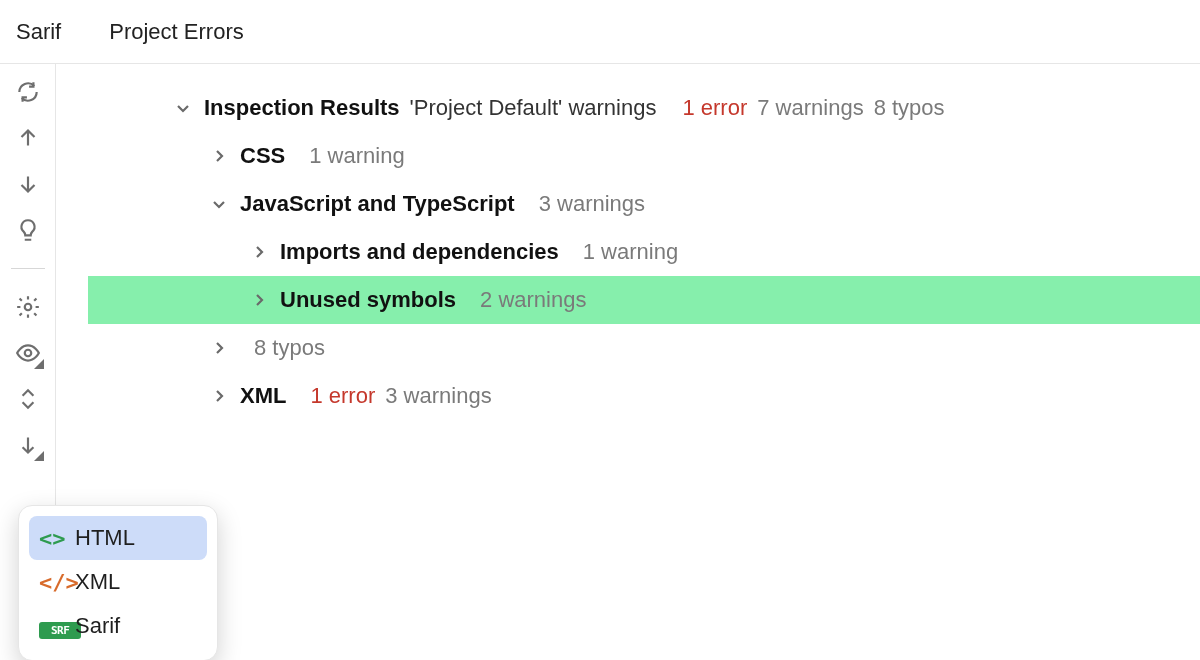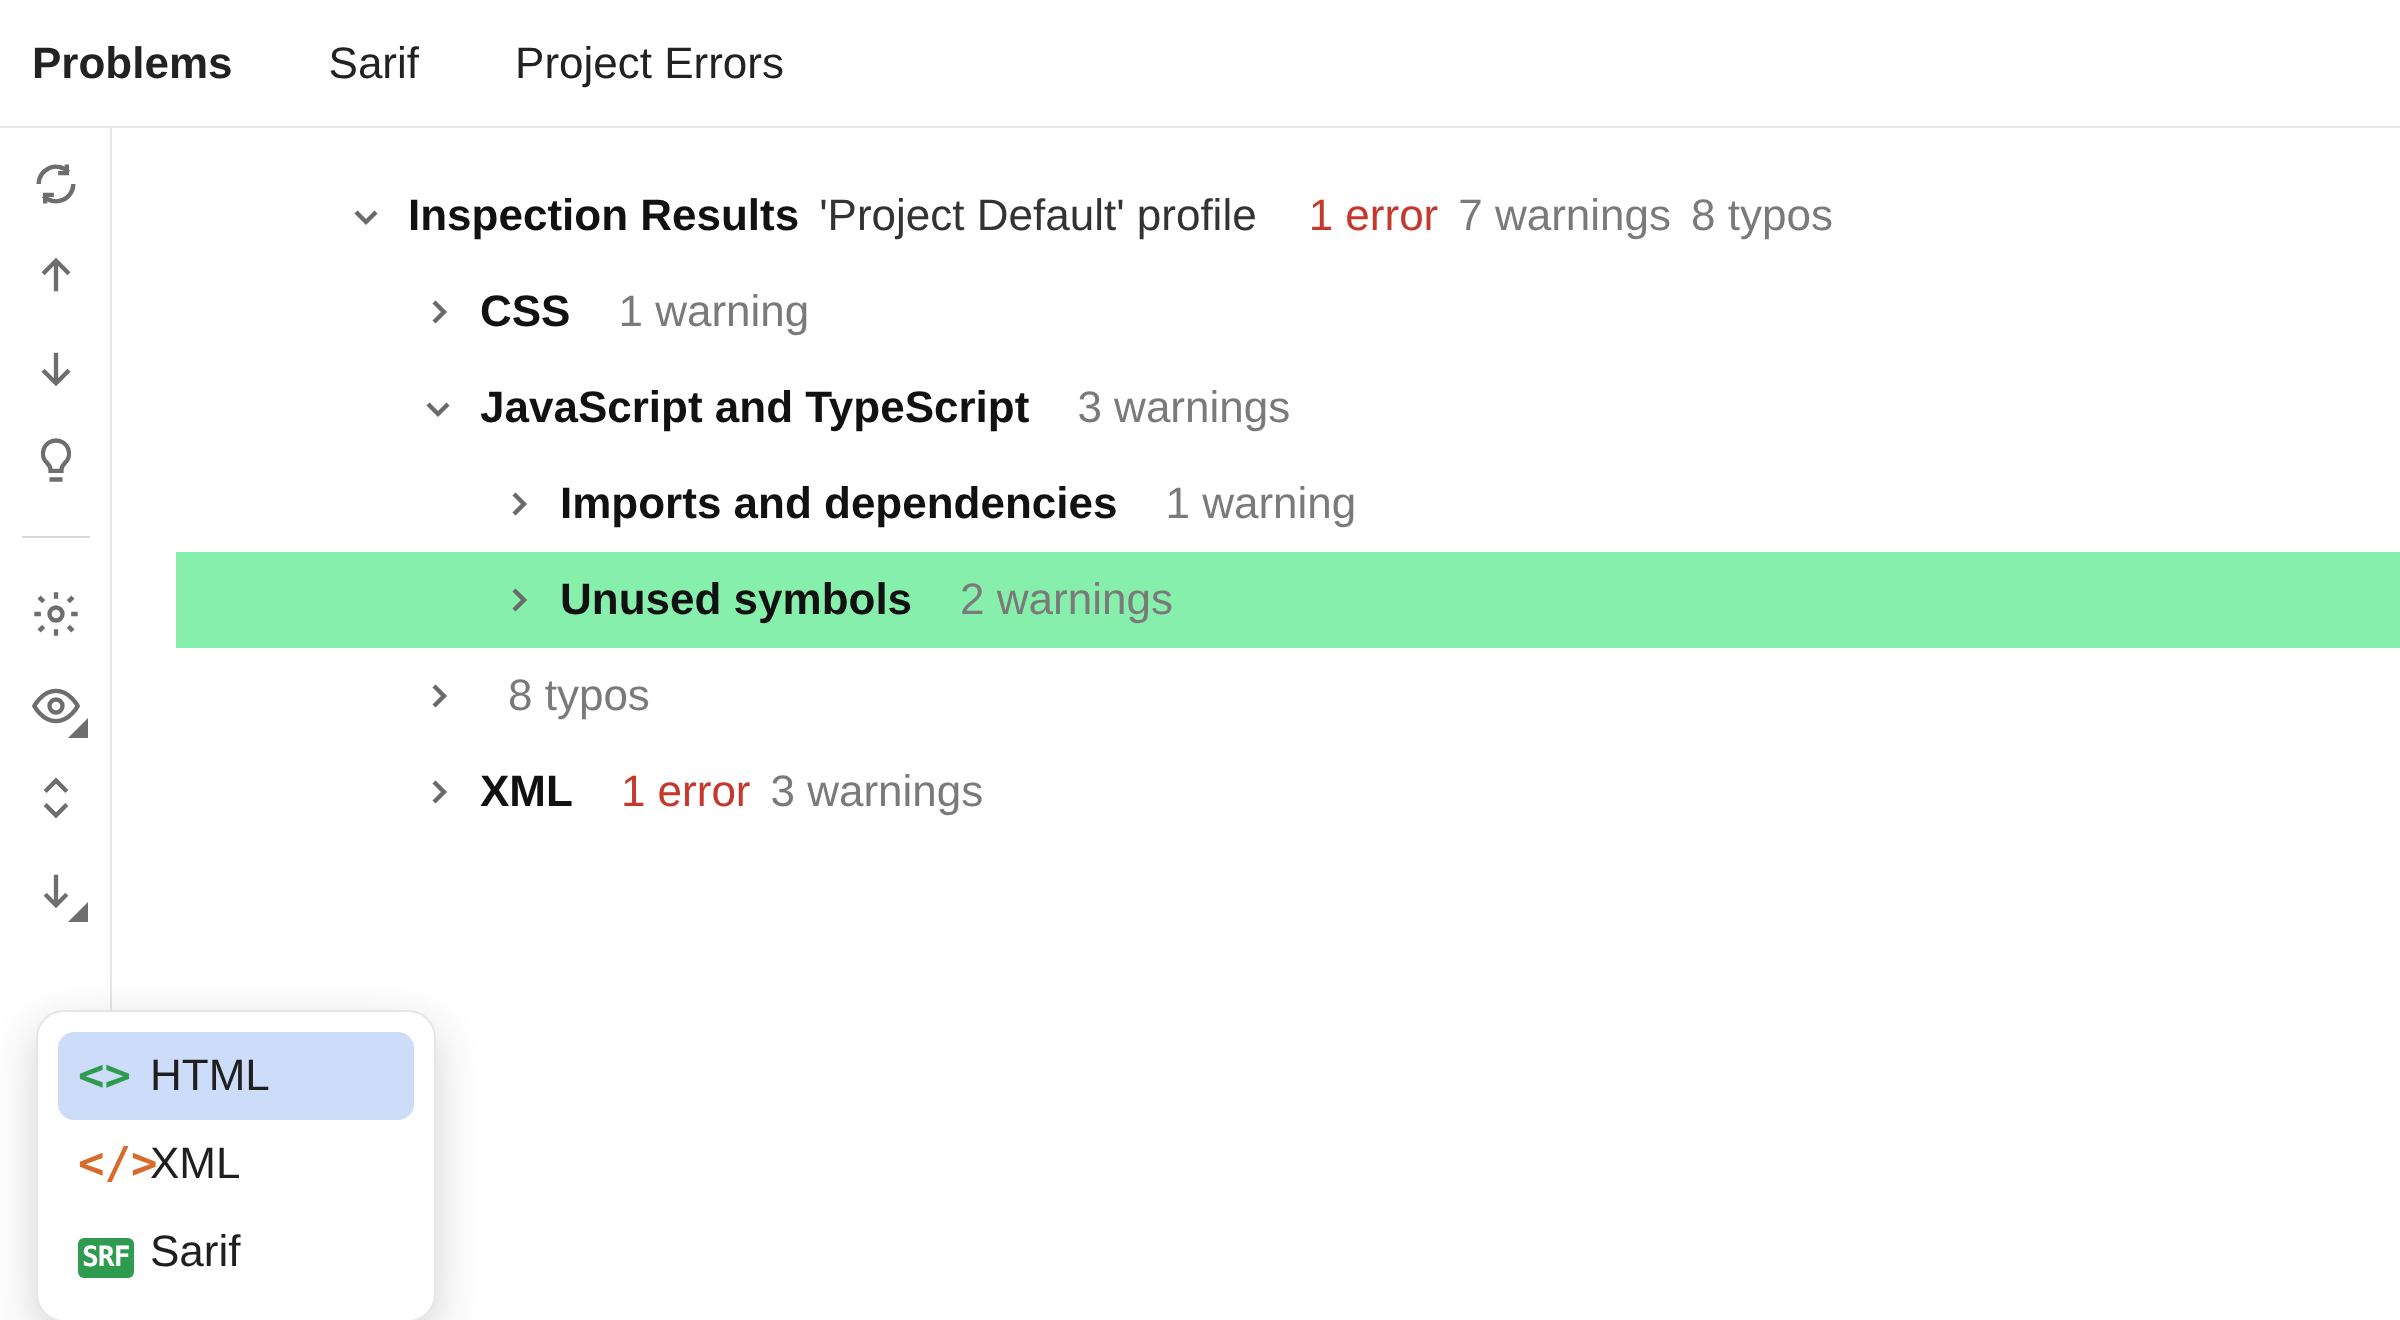--- a/index.html
+++ b/index.html
@@ -110,30 +110,27 @@
     display:flex; align-items:center;
     gap: 10px;
     border-radius:8px;
     padding: 0 10px;
     font-size: 22px;
   }
   .popup .item.sel { background:#cddcf9; }
   .popup .icon { width:26px; text-align:center; font-family: ui-monospace, monospace; font-weight:700; font-size:22px; }
   .ico-html { color:#2e9b4f; }
   .ico-xml  { color:#d86b2b; }
-  .ico-srf  { background:#2e9b4f; color:#fff; font-size:14px; padding:2px 2px; border-radius:3px; letter-spacing:-0.5px;}
+  .ico-srf  { background:#2e9b4f; color:#fff; font-size:11px; padding:2px 12px; border-radius:3px; letter-spacing:-0.5px;}
 </style>
 </head>
 <body>
 <div class="root">
 
 <div class="tabs">
-  <div class="tab bold">
-    <span>Problems</span>
-  </div>
   <div class="tab">
     <span>Sarif</span>
   </div>
   <div class="tab">
     <span>Project Errors</span>
   </div>
 </div>
 
 <div class="body">
 
@@ -192,21 +189,21 @@
 
   <div class="tree">
 
     <div class="row ind0" style="padding-left:84px">
       <span class="chev">
         <svg viewBox="0 0 16 16">
               <path d="M3 6l5 5 5-5"></path>
             </svg>
       </span>
       <span class="lbl-bold">Inspection Results</span>
-      <span class="lbl-plain">'Project Default' profile</span>
+      <span class="lbl-plain">'Project Default' warnings</span>
       <span style="width:6px"></span>
       <span class="lbl-error">1 error</span>
       <span class="lbl-muted">7 warnings</span>
       <span class="lbl-muted">8 typos</span>
     </div>
 
     <div class="row ind1">
       <span class="chev">
         <svg viewBox="0 0 16 16">
               <path d="M6 3l5 5-5 5"></path>

